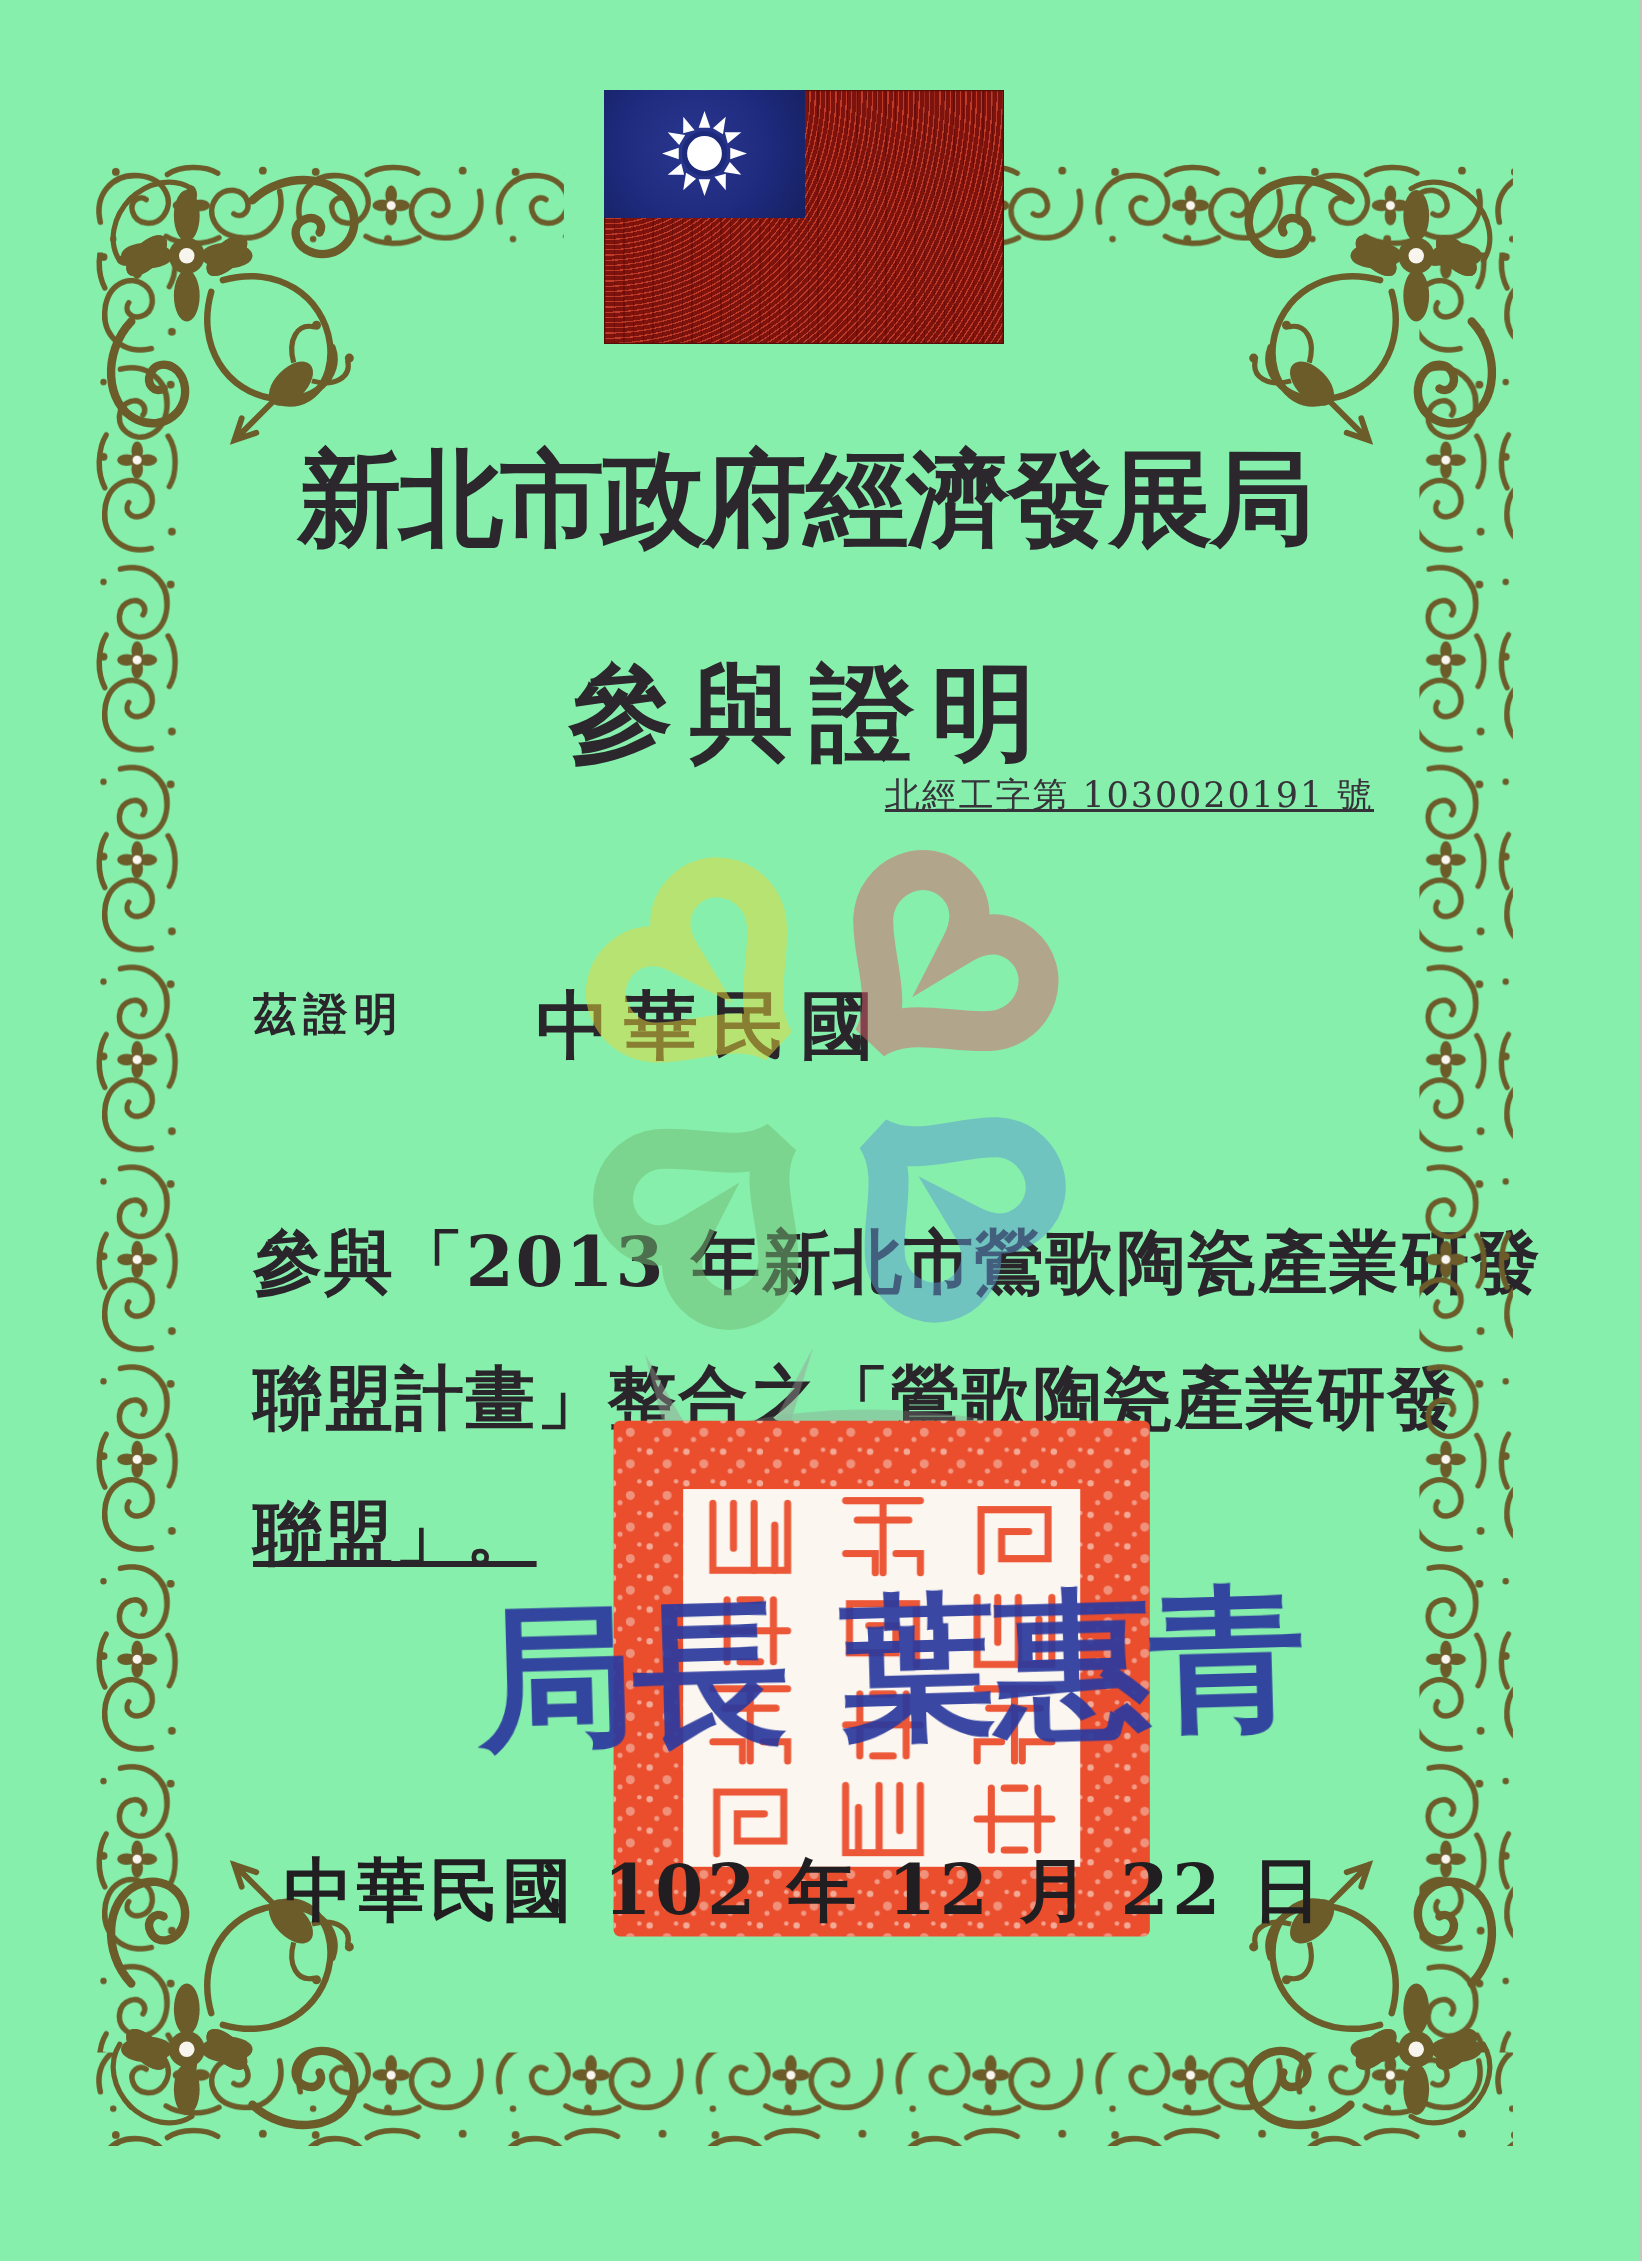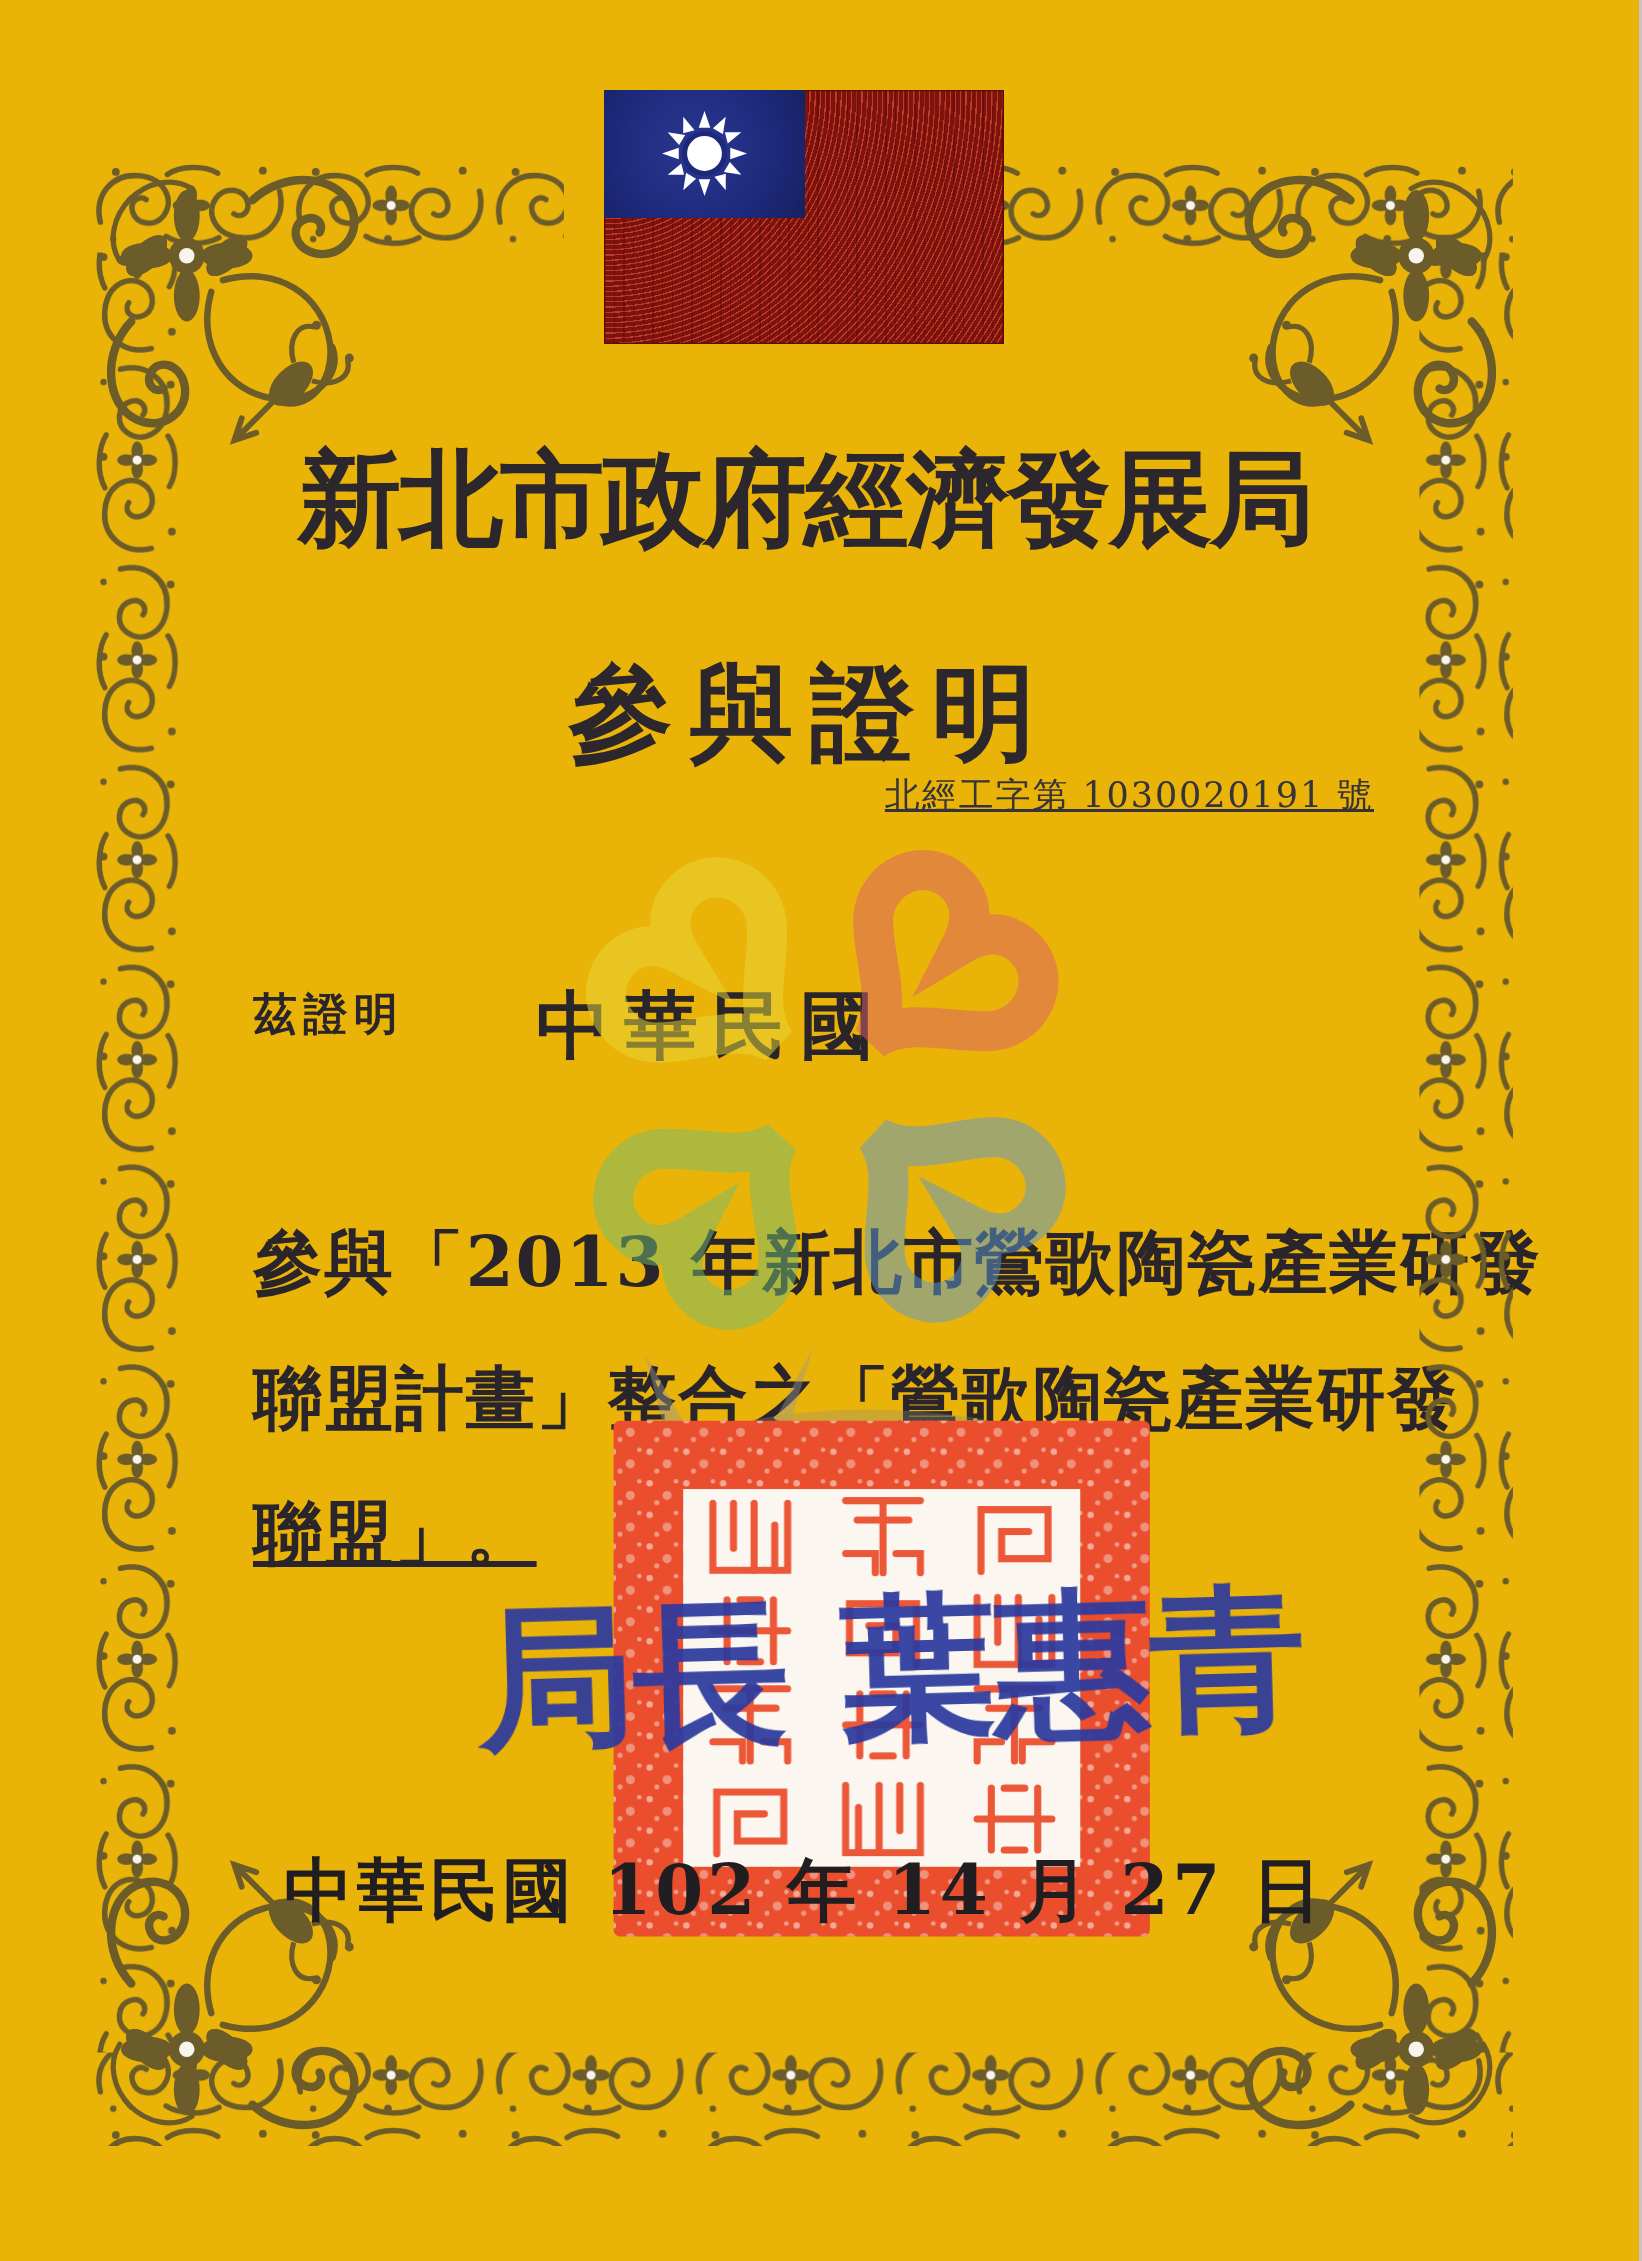--- a/index.html
+++ b/index.html
@@ -1,19 +1,19 @@
 <!DOCTYPE html>
 <html style="font-size:10.3px"><head>
 <meta charset="utf-8">
 <style>
   html,body{margin:0;padding:0;background:#d8d5cf;}
   .page{
     position:relative;
     width:1642px;height:2261px;
-    background:#eab308;
+    background:#86efac;
     font-family:"DejaVu Serif","Liberation Serif",serif;
     overflow:hidden;
   }
   .page::after{ 
     content:"";position:absolute;right:0;top:0;width:3.2px;height:100%;
     background:#c9c6c0;
   }
   .abs{position:absolute;}
   .cjk{color:#29252a;}
   .issuer-title{
@@ -254,16 +254,16 @@
   <div class="abs statement-prefix cjk">茲證明</div>
 
   <div class="abs recipient cjk">中華民國</div>
 
   <div class="abs body-line line1">參與「2013 年新北市鶯歌陶瓷產業研發</div>
   <div class="abs body-line line2">聯盟計畫」整合之「鶯歌陶瓷產業研發</div>
   <div class="abs body-line line3">聯盟」。</div>
 
   <div class="abs signature">局長 葉惠青</div>
 
-  <div class="abs date-line">中華民國 102 年 14 月 27 日</div>
+  <div class="abs date-line">中華民國 102 年 12 月 22 日</div>
 
 </div>
 
 
 </body></html>

